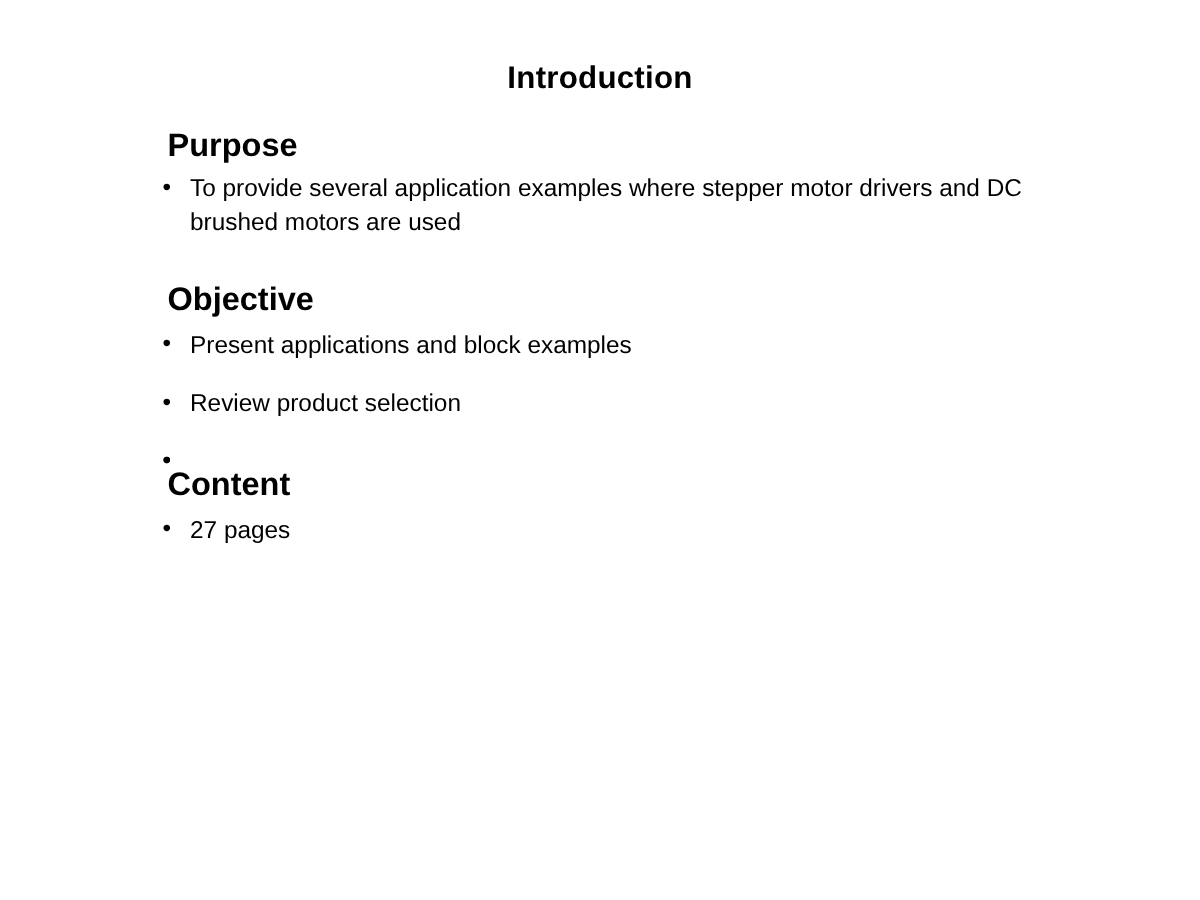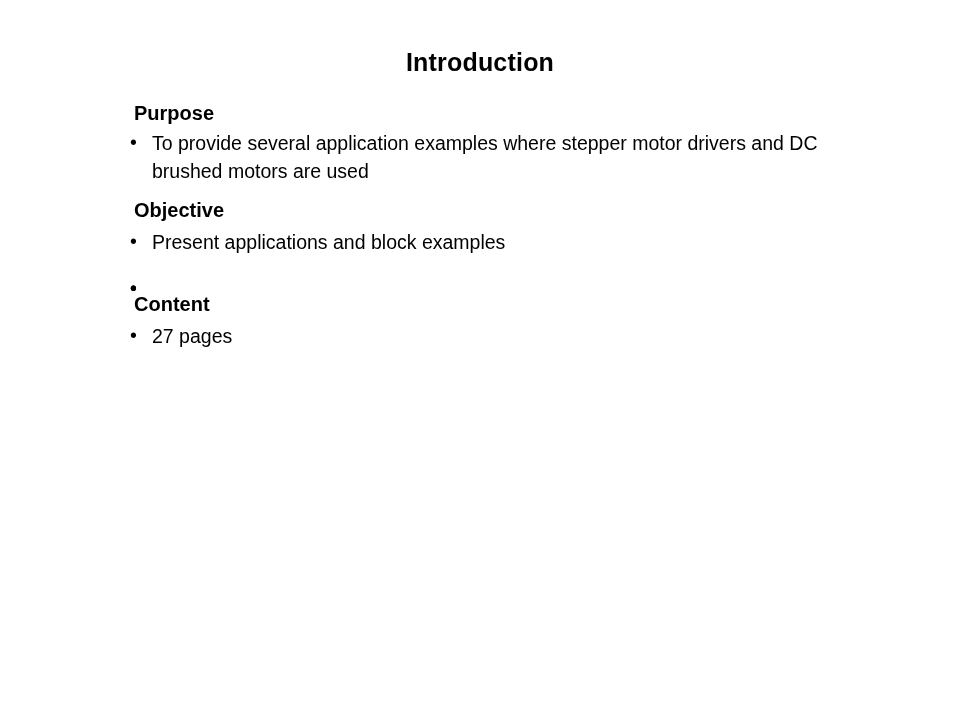--- a/index.html
+++ b/index.html
@@ -30,27 +30,27 @@
     font-weight: bold;
     letter-spacing: 0.2px;
   }
   .body-block {
     position: absolute;
     top: 100px;
     left: 128px;
     width: 760px;
   }
   .section-head {
-    font-size: 20px;
+    font-size: 26px;
     font-weight: bold;
     margin: 0 0 4px 6px;
     line-height: 1.3;
   }
   .section-head.objective {
-    margin-top: 12px;
+    margin-top: 30px;
   }
   .section-head.content {
     margin-top: 34px;
   }
   .bullet-list {
     list-style: none;
     margin: 0;
     padding: 0;
   }
   .bullet-item {
@@ -102,20 +102,21 @@
     </ul>
 
     <div class="section-head objective">Objective</div>
     <ul class="bullet-list objective-list">
       <li class="bullet-item">
         <span class="dot">•</span>
         <span>Present applications and block examples</span>
       </li>
       <li class="bullet-item">
         <span class="dot">•</span>
+        <span>Review product selection</span>
       </li>
       <li class="bullet-item">
         <span class="dot">•</span>
       </li>
       <li class="bullet-item">
         <span class="dot">•</span>
       </li>
     </ul>
 
     <div class="section-head content">Content</div>

